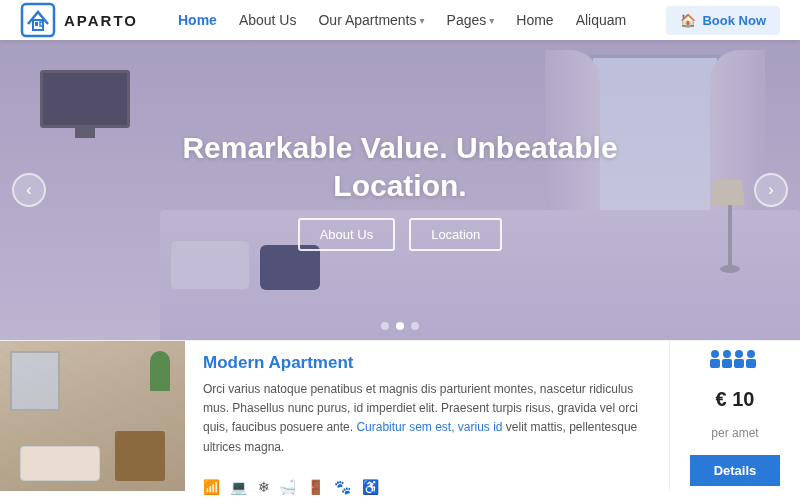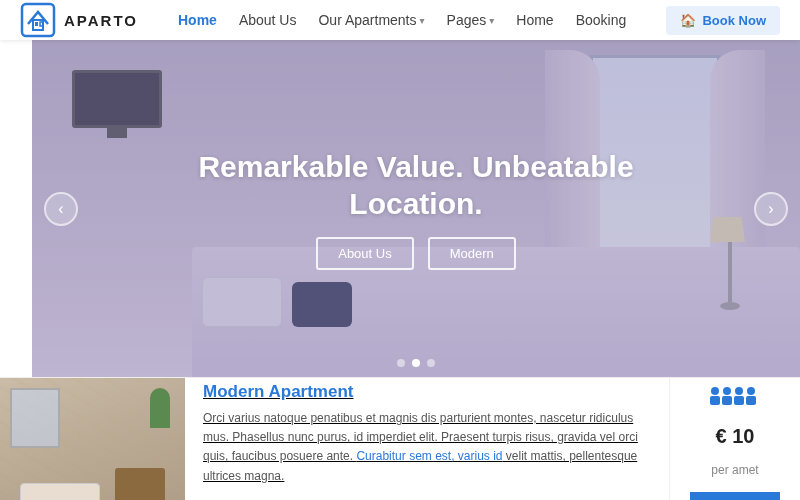--- a/index.html
+++ b/index.html
@@ -21,23 +21,22 @@
     nav .dropdown span { font-size: 14px; color: #444; }
     nav .dropdown .arrow { font-size: 10px; color: #888; }
     .book-now-btn {
       background: #e8f0fb; color: #2979d9; border: none; border-radius: 4px;
       padding: 7px 14px; font-size: 13px; font-weight: 600; cursor: pointer;
       display: flex; align-items: center; gap: 6px;
     }
 
     
     .hero {
-      position: relative; height: 337px; overflow: hidden;
+      position: relative; height: 300px; overflow: hidden;
       background: linear-gradient(135deg, #b0b8d8 0%, #c9b8d0 40%, #d4c8dc 70%, #ccc8d8 100%);
-      margin-left: 32px;
     }
     
     .hero-room {
       position: absolute; inset: 0; overflow: hidden;
     }
     .room-wall { position: absolute; inset: 0; background: linear-gradient(180deg, #c5bdd4 0%, #d9d0e3 60%, #e8e0ef 100%); }
     .room-window {
       position: absolute; top: 15px; right: 80px; width: 130px; height: 200px;
       background: linear-gradient(180deg, #e8f0ff 0%, #f5faff 100%);
       border: 3px solid #b0b8cc;
@@ -146,24 +145,24 @@
     .room-thumb-plant {
       position: absolute; top: 10px; right: 15px; width: 20px; height: 40px;
       background: #5a8a50; border-radius: 10px 10px 0 0;
     }
     .room-thumb-window {
       position: absolute; top: 10px; left: 10px; width: 50px; height: 60px;
       background: rgba(200,220,255,0.5); border: 2px solid #aaa;
     }
 
     .card-content {
-      flex: 1; padding: 4px 18px; border-right: 1px solid #eee; text-decoration: underline;
+      flex: 1; padding: 12px 18px; border-right: 1px solid #eee;
     }
     .card-title { font-size: 17px; font-weight: 700; color: #2979d9; margin-bottom: 7px; }
-    .card-desc { font-size: 12px; color: #555; line-height: 1.6; margin-bottom: 16px; }
+    .card-desc { font-size: 12px; color: #555; line-height: 1.6; margin-bottom: 22px; }
     .card-desc a { color: #2979d9; text-decoration: none; }
     .card-icons { display: flex; gap: 10px; font-size: 14px; color: #555; }
 
     .card-price {
       width: 130px; min-width: 130px; display: flex; flex-direction: column;
       align-items: center; justify-content: center; gap: 15px;
     }
     .price-icon { font-size: 20px; color: #2979d9; letter-spacing: 2px; }
     .price-value { font-size: 20px; font-weight: 700; color: #222; }
     .price-night { font-size: 12px; color: #888; }
@@ -193,21 +192,21 @@
     <a href="#">About Us</a>
     <div class="dropdown">
       <span>Our Apartments</span>
       <span class="arrow">▾</span>
     </div>
     <div class="dropdown">
       <span>Pages</span>
       <span class="arrow">▾</span>
     </div>
     <a href="#">Home</a>
-    <a href="#">Booking</a>
+    <a href="#">Aliquam</a>
   </nav>
 
   <button class="book-now-btn">
     <span>🏠</span>
     <span>Book Now</span>
   </button>
 </header>
 
 <section class="hero">
   <div class="hero-room">
@@ -225,21 +224,21 @@
       <div class="room-lamp-pole"></div>
       <div class="room-lamp-base"></div>
     </div>
   </div>
   <div class="hero-overlay"></div>
 
   <div class="hero-content">
     <h1 class="hero-title">Remarkable Value. Unbeatable Location.</h1>
     <div class="hero-buttons">
       <button class="hero-btn-outline">About Us</button>
-      <button class="hero-btn-outline">Modern</button>
+      <button class="hero-btn-outline">Location</button>
     </div>
   </div>
 
   <button class="hero-arrow hero-arrow-left">‹</button>
   <button class="hero-arrow hero-arrow-right">›</button>
 
   <div class="hero-dots">
     <div class="hero-dot"></div>
     <div class="hero-dot active"></div>
     <div class="hero-dot"></div>

